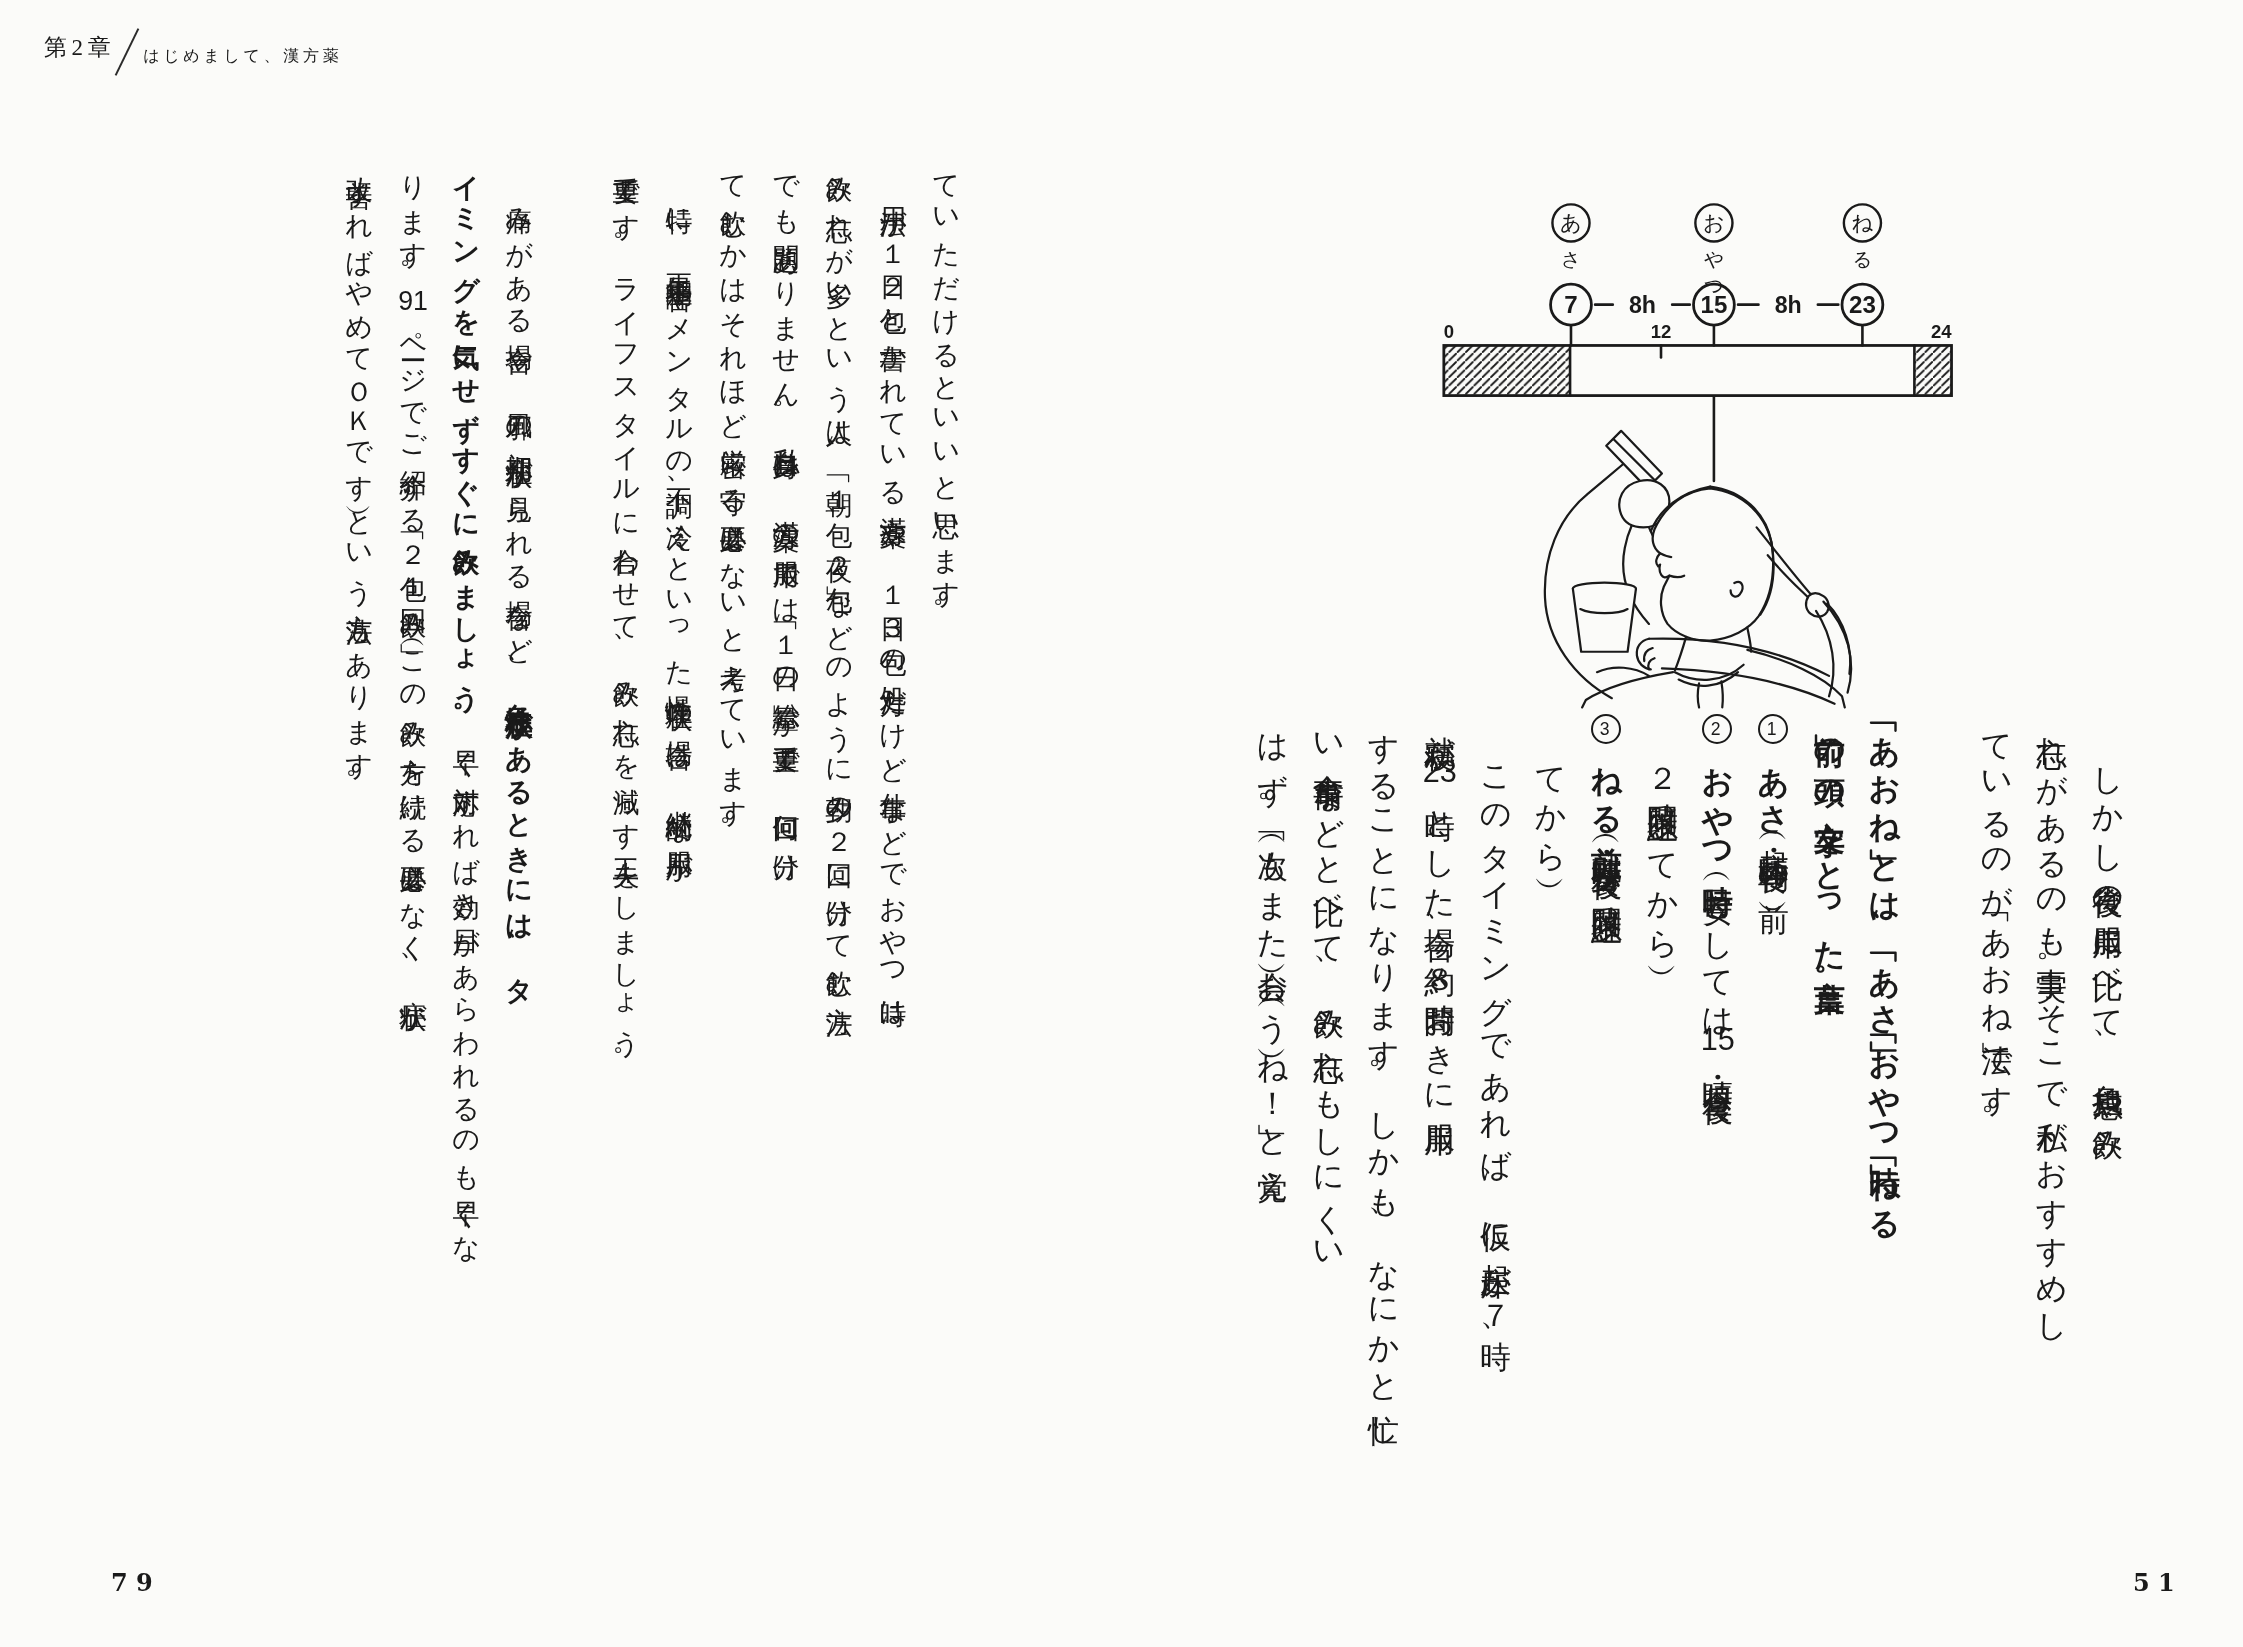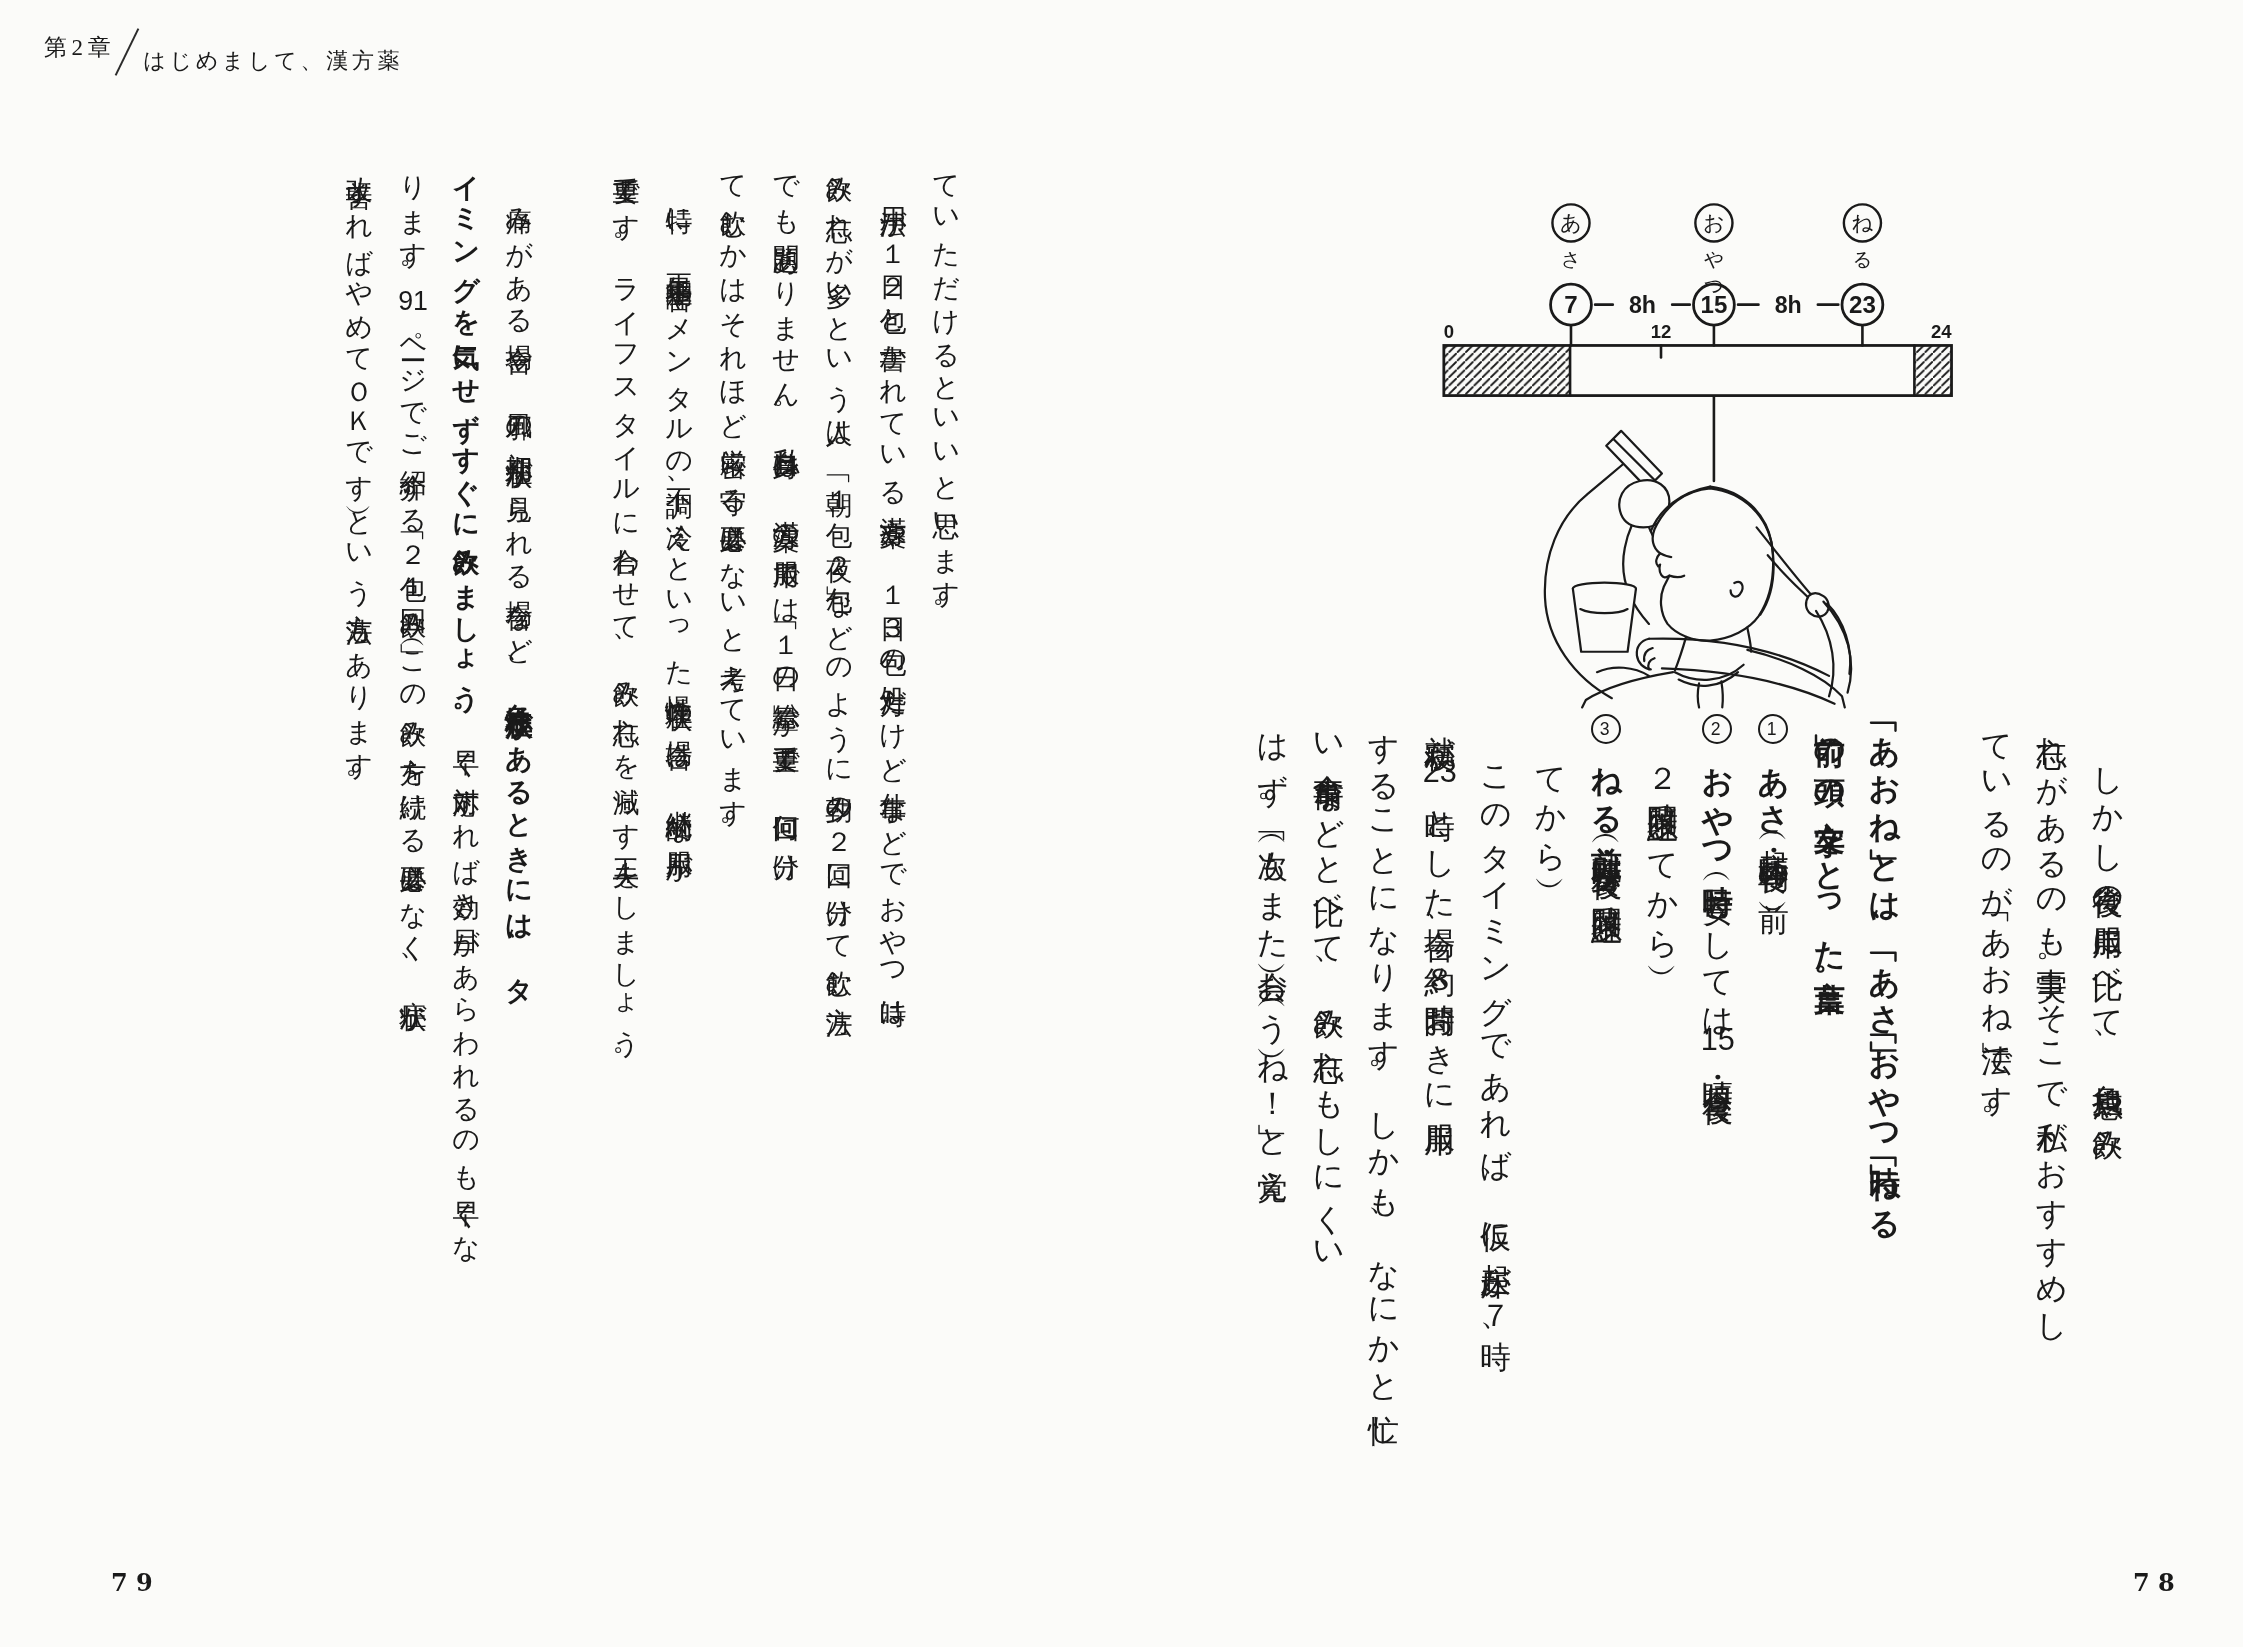--- a/index.html
+++ b/index.html
@@ -7,21 +7,21 @@
     width:2244px;height:1647px;position:relative;overflow:hidden;
     background:#fbfbf9;color:#1a1a1a;
     font-family:"Liberation Serif","DejaVu Serif",serif;
   }
   .spread{position:absolute;inset:0;}
 
   
   .running-head{position:absolute;left:44px;top:26px;display:flex;align-items:flex-start;justify-content:space-between;}
   .chapter-label{font-size:23px;letter-spacing:4.6px;margin-top:5.6px;}
   .chapter-slash{display:block;width:1.9px;height:52px;background:#2b2b2b;transform:rotate(26deg);margin:0 15px 0 11px;}
-  .chapter-title{font-size:22px;letter-spacing:3.7px;margin-top:20.4px;}
+  .chapter-title{font-size:16px;letter-spacing:3.7px;margin-top:20.4px;}
 
   
   .folio{position:absolute;top:1568px;font-weight:700;font-size:24px;letter-spacing:8.3px;font-family:"DejaVu Serif","Liberation Serif",serif;}
   .folio.left{left:69px;margin-left:42px;}
   .folio.right{left:2133px;}
 
   
   .textblock{position:absolute;}
   #right-text{top:712px;right:109px;width:890px;height:735px;font-size:31px;letter-spacing:2.8px;line-height:56px;}
   #left-text{top:156px;right:1272px;width:640px;height:1263px;font-size:27px;letter-spacing:2.8px;line-height:53px;}
@@ -179,16 +179,16 @@
       <div class="tcol" style="right: 213px;"><span>て飲むかはそれほど厳密に守る必要はないと考えています。</span></div>
       <div class="tcol" style="right: 267px; padding-top: 30px;"><span>特に、更年期障害やメンタルの不調、冷えといった慢性症状の場合は、継続的な服用が</span></div>
       <div class="tcol" style="right: 320px;"><span>重要です。ライフスタイルに合わせて、飲み忘れを減らす工夫をしましょう。</span></div>
       <div class="tcol" style="right: 427px; padding-top: 30px;"><span>痛みがある場合や、風邪の初期症状が見られる場合など、</span><span class="b">急性症状があるときには、タ</span></div>
       <div class="tcol" style="right: 480px;"><span class="b">イミングを気にせずすぐに飲みましょう。</span><span>早く対応すれば効き目があらわれるのも早くな</span></div>
       <div class="tcol" style="right: 533px;"><span>ります。</span><span class="tcy">91</span><span>ページでご紹介する「２包１回飲み」（この飲み方を続ける必要はなく、症状が</span></div>
       <div class="tcol" style="right: 587px;"><span>改善すればやめてＯＫです）という方法もあります。</span></div>
     </div>
 
   <div class="folio left">79</div>
-  <div class="folio right">78</div>
+  <div class="folio right">51</div>
 
 </div>
 
 
 </body></html>

